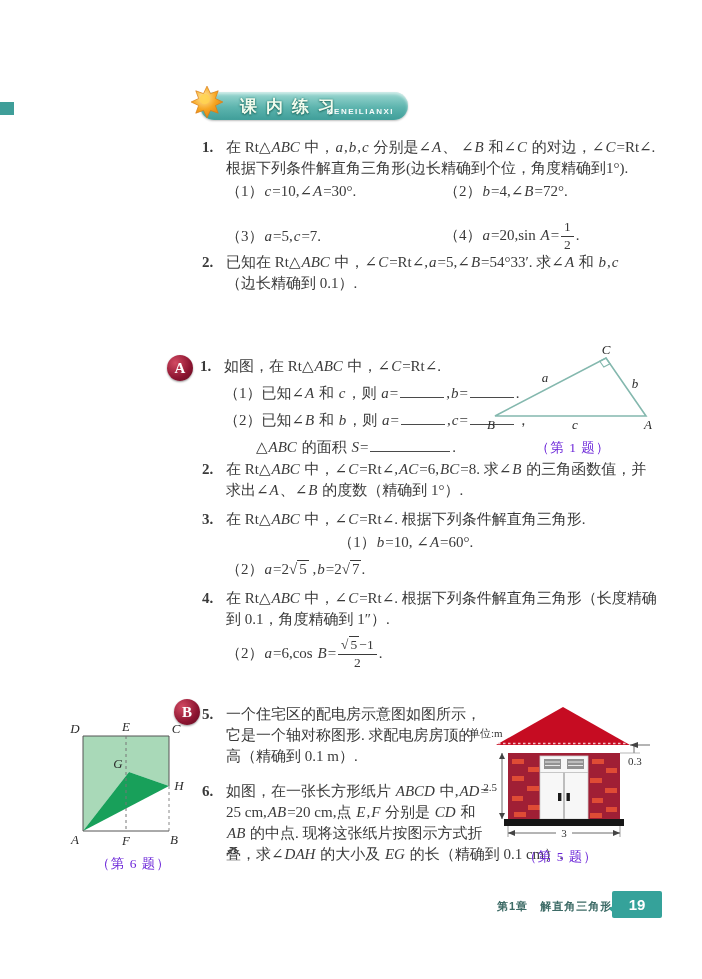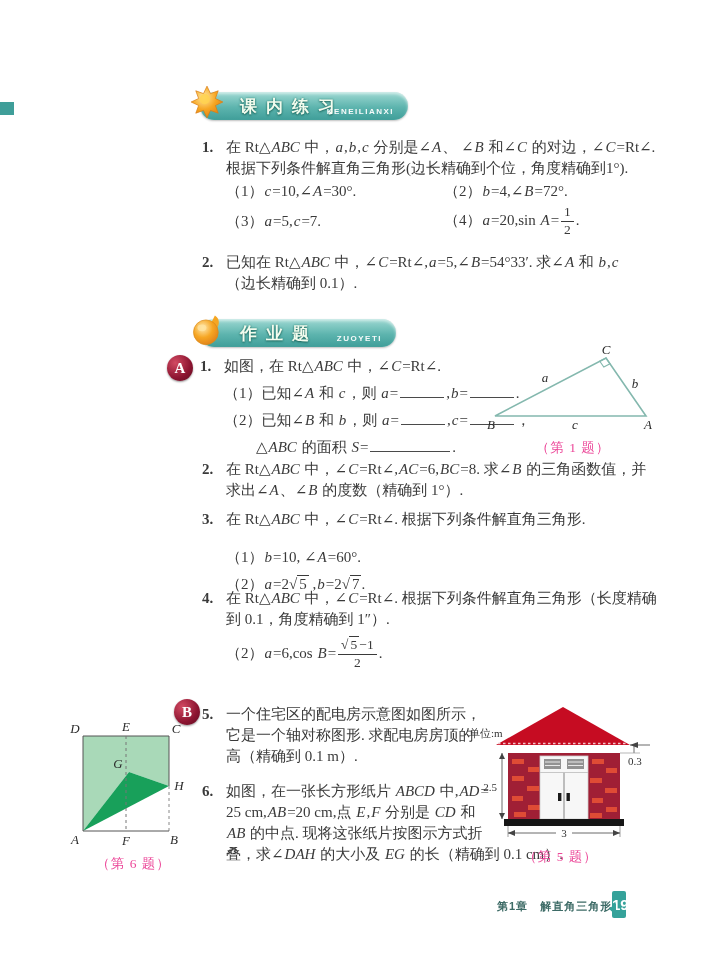--- a/index.html
+++ b/index.html
@@ -19,39 +19,39 @@
   
   .marker{position:absolute;width:26px;height:26px;border-radius:50%;
           background:radial-gradient(circle at 32% 30%, #d24a62 0%, #8c1430 60%, #5c0c20 100%);
           color:#fff;font-weight:bold;font-size:15px;text-align:center;line-height:26px;
           box-shadow:0 1px 2px rgba(0,0,0,.4);}
   
   .prob{position:absolute;display:flex;}
   .pnum{width:24px;font-weight:bold;flex:0 0 24px;line-height:21px;}
   .pbody{line-height:21px;}
   .ln{white-space:nowrap;line-height:21px;}
-  .grid2{display:grid;grid-template-columns:218px auto;row-gap:3px;margin-top:2px;align-items:center;}
+  .grid2{display:grid;grid-template-columns:218px auto;row-gap:18px;margin-top:2px;align-items:center;}
   .indent{padding-left:32px;}
   i.v{font-style:italic;font-family:"Liberation Serif","DejaVu Serif",serif;padding:0 1px;}
   .frac{display:inline-block;vertical-align:middle;text-align:center;line-height:1.1;font-size:13.5px;margin:0 2px;}
   .frac .num{display:block;border-bottom:1px solid #3a3a3a;padding:0 3px 1px;}
   .frac .den{display:block;padding-top:1px;}
   .sq{white-space:nowrap;}
   .sq .rad{border-top:1.2px solid #3a3a3a;padding:0 2px;}
   .blank{display:inline-block;border-bottom:1px solid #4a4a4a;height:15px;vertical-align:baseline;margin:0 2px;}
   
   .figure{position:absolute;}
-  .figcap{text-align:center;font-size:13.5px;color:#ec4899;margin-top:3px;letter-spacing:1px;}
+  .figcap{text-align:center;font-size:13.5px;color:#6d28d9;margin-top:3px;letter-spacing:1px;}
   .flabel{font-style:italic;font-size:13px;fill:#2b2b2b;font-family:"Liberation Serif",serif;}
   .dimtxt{font-size:11px;fill:#333;font-style:normal;font-family:"Liberation Serif",serif;}
   
   .footer-text{position:absolute;left:497px;top:899px;font-family:"Liberation Sans",sans-serif;
                font-size:11px;font-weight:bold;color:#3d6b66;letter-spacing:1px;}
   .footer-text .gap{display:inline-block;width:12px;}
-  .pgbadge{position:absolute;left:612px;top:891px;width:14px;height:27px;background:#35a29a;
+  .pgbadge{position:absolute;left:612px;top:891px;width:50px;height:27px;background:#35a29a;
            border-radius:2px;color:#fff;font-family:"Liberation Sans",sans-serif;font-size:15px;
            font-weight:bold;text-align:center;line-height:27px;}
   .pgbadge::before{content:'';position:absolute;left:-9px;bottom:3px;
            border:6px solid transparent;border-right:7px solid #35a29a;}
 </style>
 </head>
 <body>
 
 <div class="page">
 
@@ -88,36 +88,20 @@
   </div>
 
   <div class="prob" style="left:202px;top:252px;">
     <span class="pnum">2.</span>
     <div class="pbody">
       <div class="ln">已知在 Rt△<i class="v">ABC</i> 中，∠<i class="v">C</i>=Rt∠,<i class="v">a</i>=5,∠<i class="v">B</i>=54°33′. 求∠<i class="v">A</i> 和 <i class="v">b</i>,<i class="v">c</i></div>
       <div class="ln">（边长精确到 0.1）.</div>
     </div>
   </div>
 
-  <div class="badge" style="left:200px;top:319px;width:196px;">
-    <svg class="bicon" width="34" height="36" viewBox="0 0 30 32">
-      <defs>
-          <radialGradient id="bg2" cx="38%" cy="32%" r="72%">
-        <stop offset="0%" stop-color="#ffe9b0"></stop>
-            <stop offset="55%" stop-color="#f6a623"></stop>
-            <stop offset="100%" stop-color="#e0821a"></stop>
-      </radialGradient>
-        </defs>
-      <path d="M22,3 C27,6 26,12 23,15 L19,9 Z" fill="#f5a623"></path>
-      <circle cx="14" cy="18" r="11" fill="url(#bg2)" stroke="#d98a18" stroke-width="0.6"></circle>
-      <ellipse cx="10.5" cy="14" rx="4" ry="3" fill="#ffe3a0" opacity="0.8"></ellipse>
-    </svg>
-    <span class="btitle">作业题</span>
-    <span class="bpinyin">ZUOYETI</span>
-  </div>
 
   <div class="marker" style="left:167px;top:355px;">A</div>
 
   <div class="prob" style="left:200px;top:356px;">
     <span class="pnum">1.</span>
     <div class="pbody">
       <div class="ln">如图，在 Rt△<i class="v">ABC</i> 中，∠<i class="v">C</i>=Rt∠.</div>
       <div class="ln" style="margin-top:5px;">（1）已知∠<i class="v">A</i> 和 <i class="v">c</i>，则 <i class="v">a</i>=<span class="blank" style="width: 44px;"></span>,<i class="v">b</i>=<span class="blank" style="width: 44px;"></span>.</div>
       <div class="ln" style="margin-top:5px;">（2）已知∠<i class="v">B</i> 和 <i class="v">b</i>，则 <i class="v">a</i>=<span class="blank" style="width: 44px;"></span>,<i class="v">c</i>=<span class="blank" style="width: 44px;"></span>，</div>
       <div class="ln indent" style="margin-top:5px;">△<i class="v">ABC</i> 的面积 <i class="v">S</i>=<span class="blank" style="width: 80px;"></span>.</div>
@@ -143,21 +127,21 @@
     <div class="pbody">
       <div class="ln">在 Rt△<i class="v">ABC</i> 中，∠<i class="v">C</i>=Rt∠,<i class="v">AC</i>=6,<i class="v">BC</i>=8. 求∠<i class="v">B</i> 的三角函数值，并</div>
       <div class="ln">求出∠<i class="v">A</i>、∠<i class="v">B</i> 的度数（精确到 1°）.</div>
     </div>
   </div>
 
   <div class="prob" style="left:202px;top:509px;">
     <span class="pnum">3.</span>
     <div class="pbody">
       <div class="ln">在 Rt△<i class="v">ABC</i> 中，∠<i class="v">C</i>=Rt∠. 根据下列条件解直角三角形.</div>
-      <div class="ln" style="margin-top:17px;">（1）<i class="v">b</i>=10, ∠<i class="v">A</i>=60°.</div>
+      <div class="ln" style="margin-top:2px;text-align:center;">（1）<i class="v">b</i>=10, ∠<i class="v">A</i>=60°.</div>
       <div class="ln" style="margin-top:6px;">（2）<i class="v">a</i>=2<span class="sq">√<span class="rad">5</span></span> ,<i class="v">b</i>=2<span class="sq">√<span class="rad">7</span></span>.</div>
     </div>
   </div>
 
   <div class="prob" style="left:202px;top:588px;">
     <span class="pnum">4.</span>
     <div class="pbody">
       <div class="ln">在 Rt△<i class="v">ABC</i> 中，∠<i class="v">C</i>=Rt∠. 根据下列条件解直角三角形（长度精确</div>
       <div class="ln">到 0.1，角度精确到 1″）.</div>
       <div class="ln" style="margin-top:8px;">（2）<i class="v">a</i>=6,cos <i class="v">B</i>=<span class="frac"><span class="num"><span class="sq">√<span class="rad">5</span></span>−1</span><span class="den">2</span></span>.</div>

